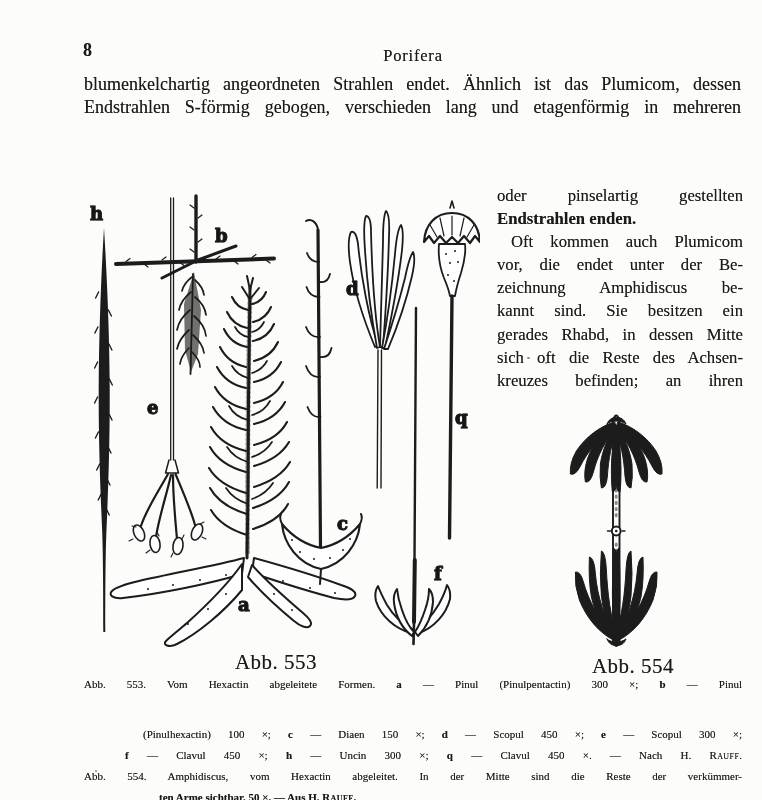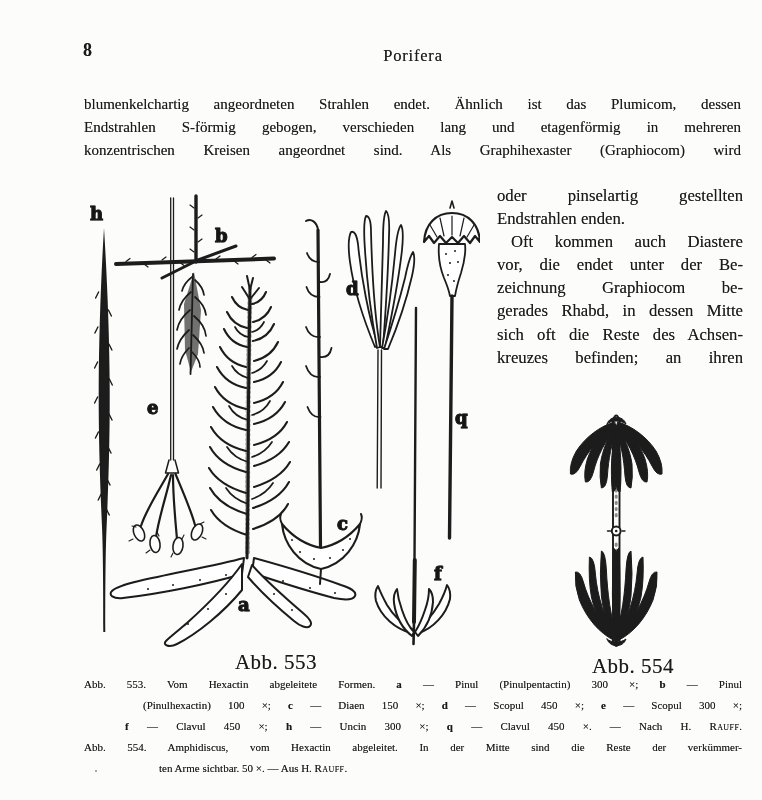--- a/index.html
+++ b/index.html
@@ -5,54 +5,54 @@
   html,body{margin:0;padding:0;}
   body{
     width:762px;height:800px;position:relative;overflow:hidden;
     background:#fcfcfa;color:#1a1a1a;
     font-family:"Liberation Serif","DejaVu Serif",serif;
     text-shadow:0 0 .4px rgba(20,20,20,.55);
   }
   .abs{position:absolute;}
   .pgnum{left:83px;top:40px;font-size:18px;font-weight:bold;}
   .runhead{left:0;top:46px;width:826px;text-align:center;font-size:16.5px;letter-spacing:.8px;}
-  .para1{left:84px;top:93px;width:657px;font-size:15px;line-height:23.2px;}
+  .para1{left:84px;top:73px;width:657px;font-size:18px;line-height:23.2px;}
   .rcol{left:497px;top:184px;width:246px;font-size:16.7px;line-height:23.1px;}
   .jline{text-align:justify;text-align-last:justify;}
-  .lline{text-align:left;text-align-last:left;}
+  .lline{text-align:left;text-align-last:left;font-weight:bold;}
   .ind{text-indent:14px;}
   .figlabel{font-size:21px;text-align:center;letter-spacing:.5px;}
   .cap{left:84px;top:674px;width:658px;font-size:11px;line-height:21px;}
-  .cap .c2{padding-left:59px;}
+  .cap .c2{padding-left:59px;margin-top:29px;}
   .cap .c3{padding-left:41px;}
   .cap .c5{padding-left:75px;}
   .bseg{font-weight:bold;}
   .scseg{font-variant:small-caps;letter-spacing:.4px;}
   svg{display:block;}
   svg text{font-family:"DejaVu Serif","Liberation Serif",serif;font-weight:bold;font-size:18px;fill:#151515;}
   .speck{position:absolute;background:#8a8a84;border-radius:50%;}
 </style>
 </head>
 <body>
 
 <div class="abs pgnum">8</div>
 <div class="abs runhead">Porifera</div>
 
 <div class="abs para1">
   <div class="jline">blumenkelchartig angeordneten Strahlen endet. Ähnlich ist das Plumicom, dessen</div>
   <div class="jline">Endstrahlen S-förmig gebogen, verschieden lang und etagenförmig in mehreren</div>
-  <div class="jline">konzentrischen Kreisen angeordnet sind. Als Graphihexaster (Graphiocom) wird</div>
 </div>
 
 <div class="abs rcol">
   <div class="jline">oder pinselartig gestellten</div>
   <div class="lline">Endstrahlen enden.</div>
-  <div class="jline ind">Oft kommen auch Diastere</div>
+  <div class="jline ind">Oft kommen auch Plumicom</div>
   <div class="jline">vor, die endet unter der Be-</div>
-  <div class="jline">zeichnung Graphiocom be-</div>
+  <div class="jline">zeichnung Amphidiscus be-</div>
+  <div class="jline">kannt sind. Sie besitzen ein</div>
   <div class="jline">gerades Rhabd, in dessen Mitte</div>
   <div class="jline">sich oft die Reste des Achsen-</div>
   <div class="jline">kreuzes befinden; an ihren</div>
 </div>
 
 <div class="abs" style="left:78px;top:192px;">
 <svg width="402" height="462" viewBox="0 0 402 462" fill="none" stroke="#1c1c1c" stroke-linecap="round" stroke-linejoin="round">
 
   <g>
     <path fill="#1c1c1c" stroke="none" d="M26,36 C23,85 21,140 20.7,195 C20.5,245 22,290 24,335 C25,358 25.3,390 25.3,440 L27.3,440 C27.3,390 27.6,358 28.6,335 C30.6,290 31.9,245 31.7,195 C31.4,140 29,85 26,36 Z"></path>

